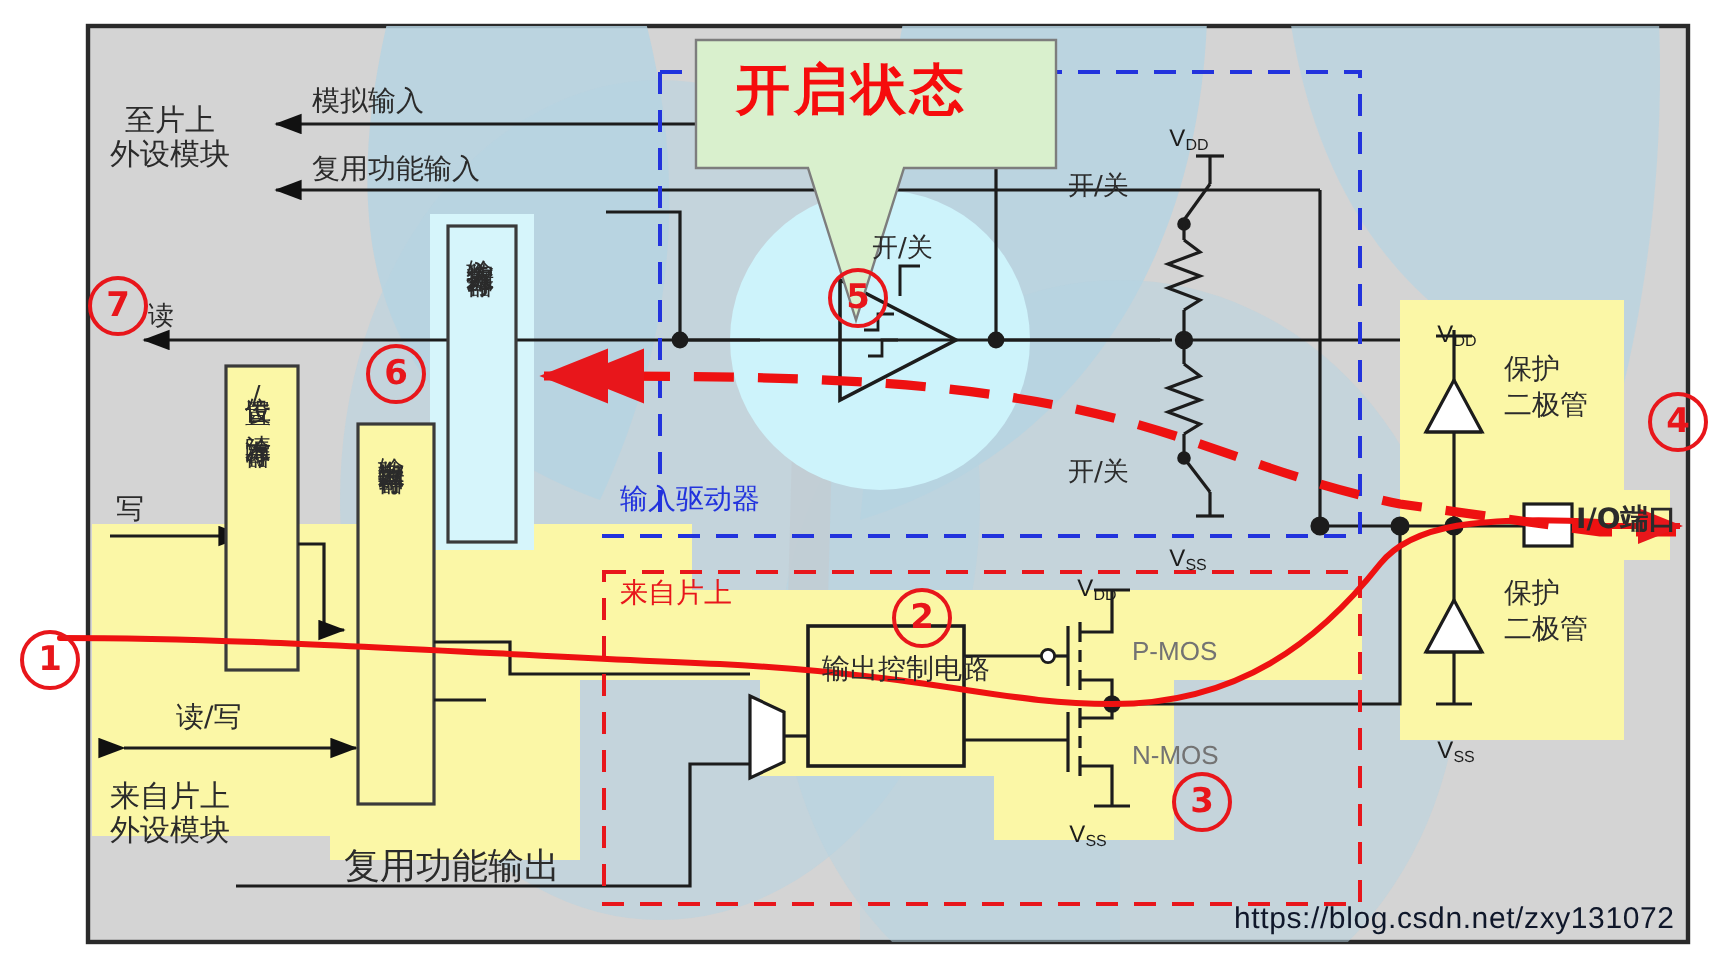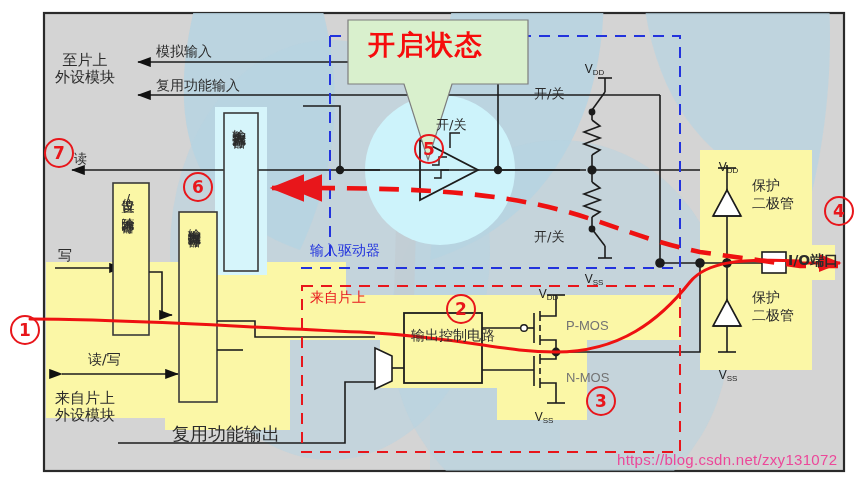--- a/index.html
+++ b/index.html
@@ -6,21 +6,21 @@
   body{font-family:"Liberation Sans","DejaVu Sans",sans-serif;}
   #stage{position:relative;width:859px;height:488px;overflow:hidden;background:#ffffff;}
   #stage svg{position:absolute;left:0;top:0;}
   .lbl{position:absolute;white-space:pre;line-height:1.12;color:#2b2b2b;}
   .cn{font-family:"DejaVu Sans","Liberation Sans",sans-serif;}
   .vert{writing-mode:vertical-rl;text-orientation:upright;letter-spacing:1px;}
   .num{position:absolute;width:26px;height:26px;border:2.2px solid #e8161b;border-radius:50%;
        color:#e8161b;font-size:17px;font-weight:bold;display:flex;align-items:center;
        justify-content:center;background:transparent;font-family:"DejaVu Sans",sans-serif;}
   .callout-txt{position:absolute;color:#f60c0c;font-size:27px;font-weight:bold;letter-spacing:2px;}
-  .wm{position:absolute;color:#ec4899;font-size:15px;letter-spacing:.3px;}
+  .wm{position:absolute;color:#0f172a;font-size:15px;letter-spacing:.3px;}
   .mos{font-size:13px;color:#737373;}
   .sub{font-size:8px;vertical-align:-2px;text-align:center;}
   .vl{font-size:12px;color:#1c1c1c;}
 </style>
 </head>
 <body>
 
 <div id="stage">
 
 <svg width="865" height="488" viewBox="0 0 865 488">

